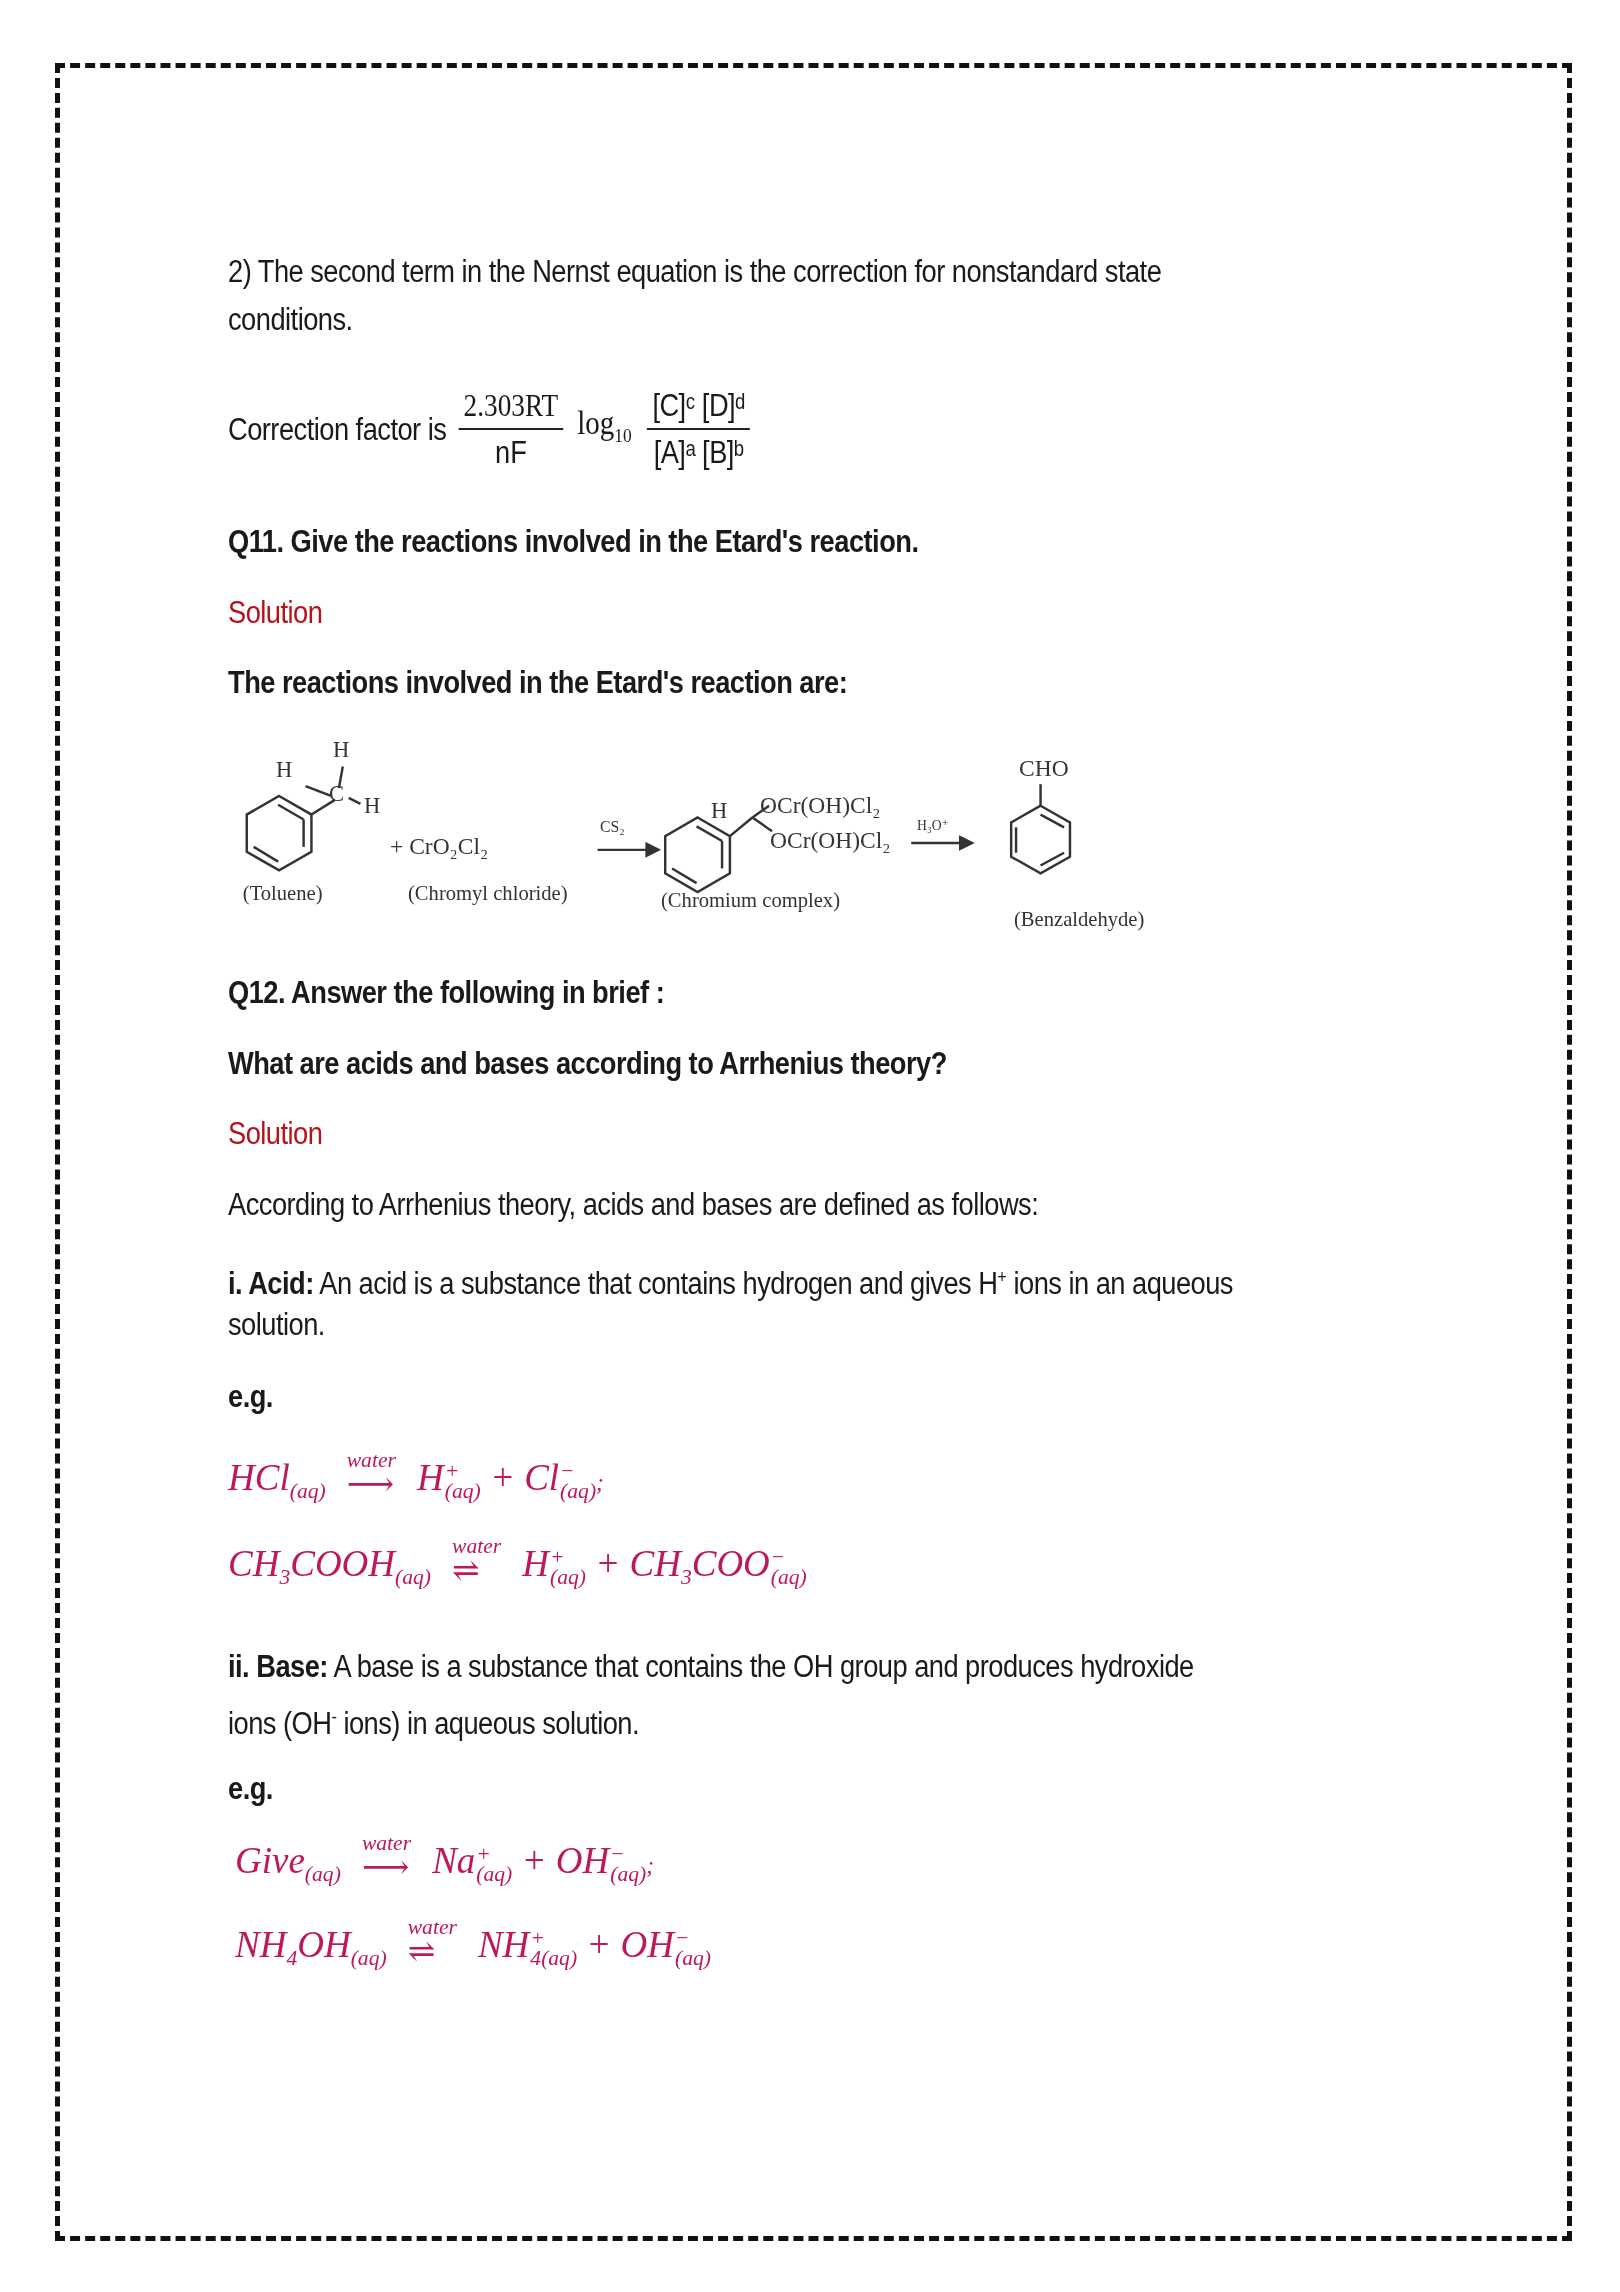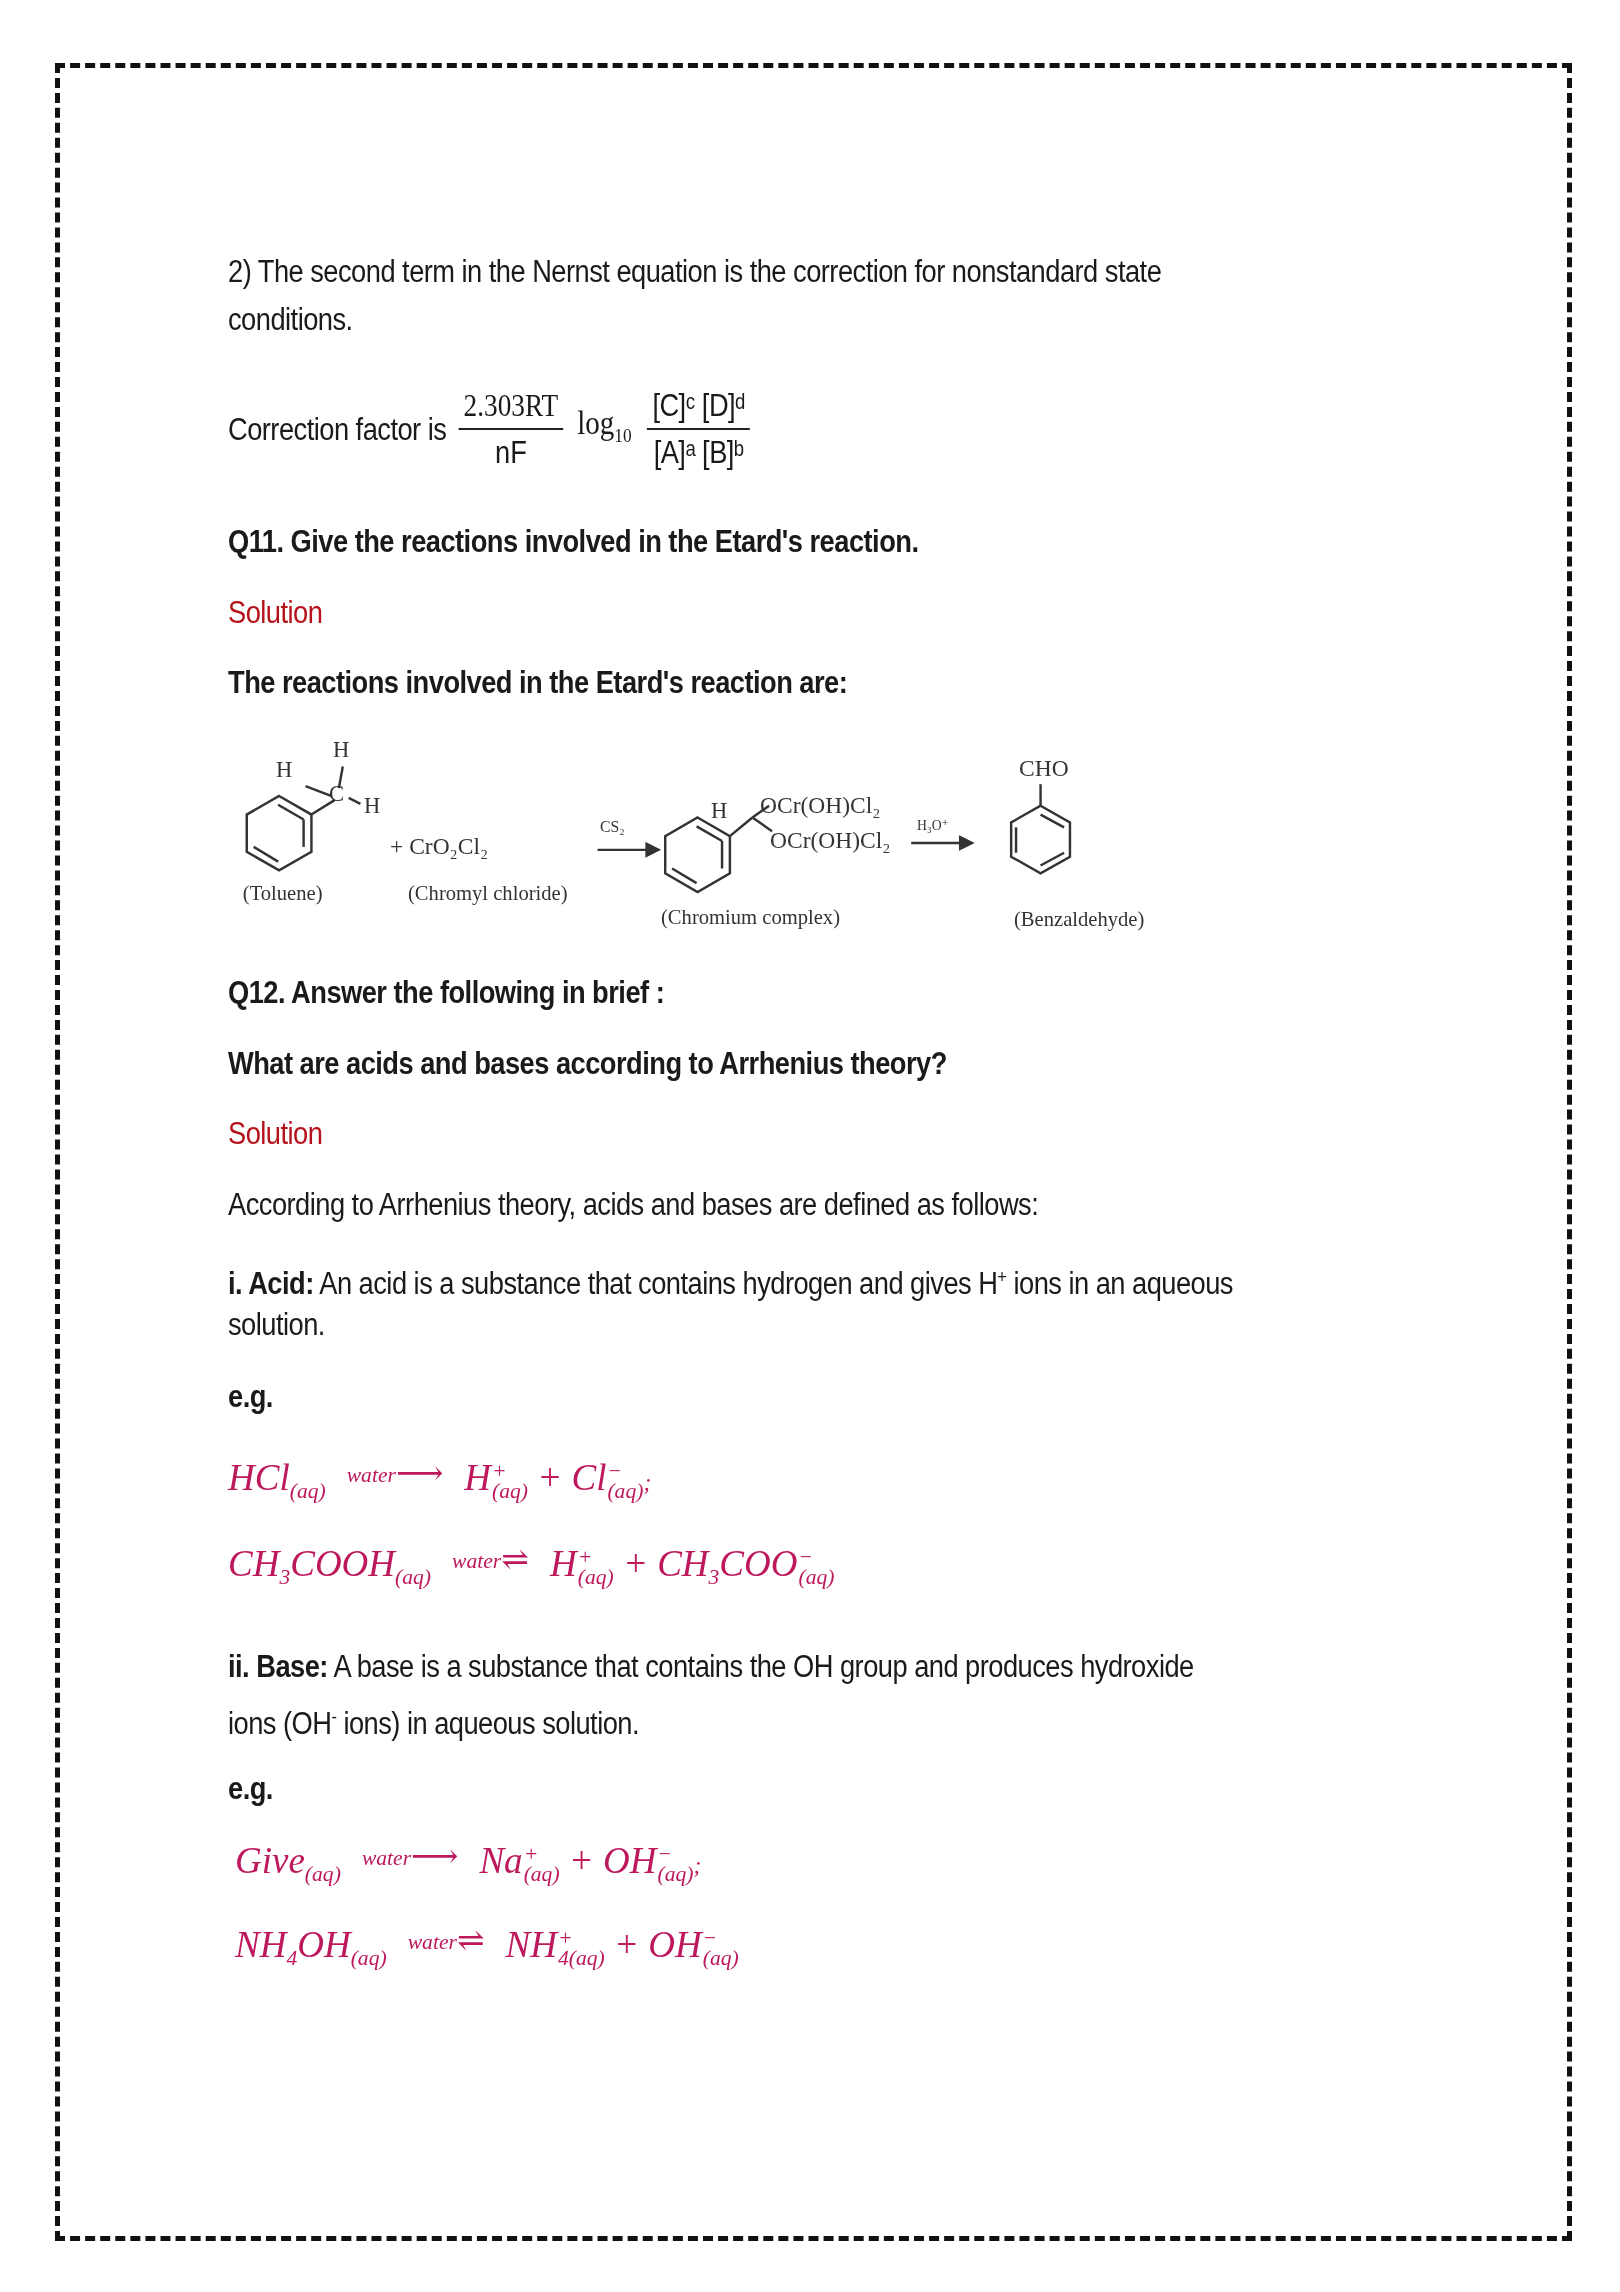--- a/index.html
+++ b/index.html
@@ -12,21 +12,21 @@
   .b { font-weight:bold; }
   .red { color:#b5121b; }
   .serif { font-family:"Liberation Serif", "DejaVu Serif", serif; letter-spacing:0; transform:none; }
   .frac { display:inline-flex; flex-direction:column; align-items:center; vertical-align:middle; margin:0 9.8px; }
   .frac .num { border-bottom:2px solid #222; padding:0 5.9px 3.9px; line-height:37px; }
   .frac .den { padding-top:3.9px; line-height:37px; }
   sup, sub { font-size:0.6em; }
   .eq { position:absolute; left:228px; font-family:"Liberation Serif","DejaVu Serif",serif;
         font-size:37px; white-space:nowrap; color:#be185d;font-style:italic; }
   .eq sub, .eq sup { font-size:21.6px; }
-  .arrow { display:inline-flex; flex-direction:row; align-items:flex-end; vertical-align:middle;
+  .arrow { display:inline-flex; flex-direction:column; align-items:flex-start; vertical-align:middle;
            margin:0 11.8px; position:relative; top:-7.8px; }
   .arrow .lbl { font-size:21.6px; line-height:21.6px; }
   .arrow .sym { font-size:33px; line-height:25.5px; }
   .ionpair { display:inline-flex; flex-direction:column; vertical-align:middle; line-height:19.6px; font-size:21.6px; margin-left:1px; }
   .diagram { position:absolute; left:235px; top:737px; width:931px; height:211px; }
   .lab { position:absolute; font-family:"Liberation Serif","DejaVu Serif",serif; font-size:20.6px; color:#333; white-space:nowrap; }
 </style>
 </head>
 <body>
 
@@ -90,21 +90,21 @@
   <span class="lab" style="left:98px; top:0px; font-size:22.5px;">H</span>
   <span class="lab" style="left:94px; top:44px; font-size:22.5px;">C</span>
   <span class="lab" style="left:129px; top:56px; font-size:22.5px;">H</span>
   <span class="lab" style="left:7.8px; top:145px;font-family:Liberation Serif, serif;">(Toluene)</span>
   <span class="lab" style="left:155px; top:96px; font-size:23.5px;">+ CrO₂Cl₂</span>
   <span class="lab" style="left:173px; top:145px;">(Chromyl chloride)</span>
   <span class="lab" style="left:365px; top:81px; font-size:15.7px;">CS₂</span>
   <span class="lab" style="left:476px; top:61px; font-size:22.5px;">H</span>
   <span class="lab" style="left:525px; top:55px; font-size:23.5px;">OCr(OH)Cl₂</span>
   <span class="lab" style="left:535px; top:90px; font-size:23.5px;">OCr(OH)Cl₂</span>
-  <span class="lab" style="left:426px; top:169px;">(Chromium complex)</span>
+  <span class="lab" style="left:426px; top:152px;">(Chromium complex)</span>
   <span class="lab" style="left:682px; top:80px; font-size:13.7px;">H₃O⁺</span>
   <span class="lab" style="left:784px; top:17.6px; font-size:23.5px;">CHO</span>
   <span class="lab" style="left:779px; top:171px;">(Benzaldehyde)</span>
 </div>
 
 <div class="t" style="top:973px; font-weight:600;">Q12. Answer the following in brief :</div>
 <div class="t" style="top:1044px; font-weight:600;">What are acids and bases according to Arrhenius theory?</div>
 <div class="t red" style="top:1114px;">Solution</div>
 <div class="t" style="top:1185px;">According to Arrhenius theory, acids and bases are defined as follows:</div>
 

